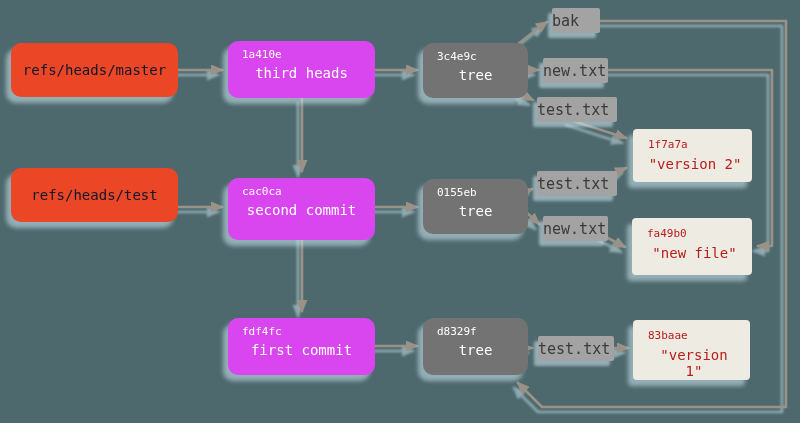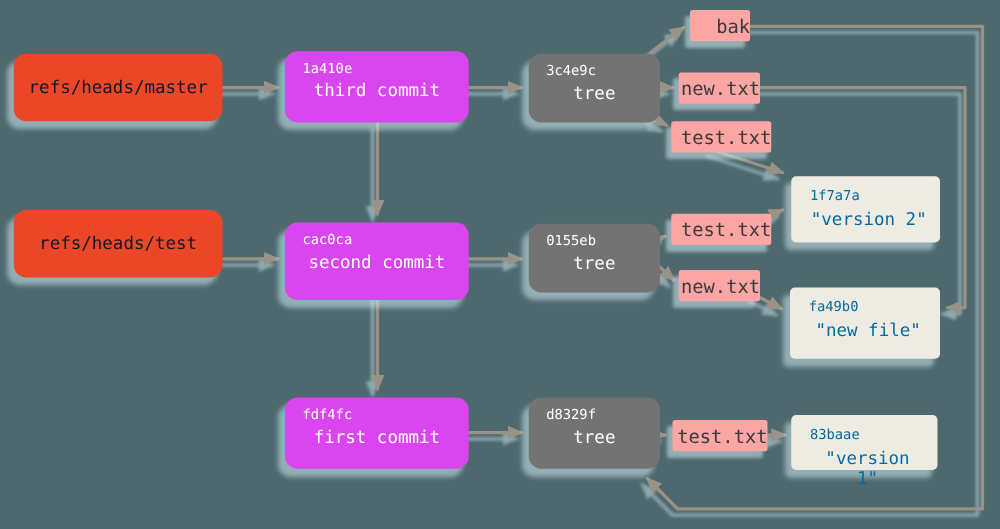--- a/index.html
+++ b/index.html
@@ -17,29 +17,28 @@
   }
   .obj{
     color:#fff;border-radius:10px;padding:7px 0 0 14px;
     box-shadow:-5px 6px 4px rgba(205,232,243,.55);
   }
   .commit{background:#d946ef;}
   .tree{background:#737373;}
   .obj .hash{display:block;font-size:11px;line-height:13px;}
   .obj .lbl{display:block;font-size:14px;text-align:center;margin:4px 14px 0 0;}
   .blob{
-    background:#edebe2;color:#0369a1;border-radius:4px;padding:9px 0 0 15px;
+    background:#edebe2;color:#b91c1c;border-radius:4px;padding:9px 0 0 15px;
     box-shadow:-5px 6px 4px rgba(205,232,243,.55);
-    margin-top:12px;
   }
   .blob .hash{display:block;font-size:11px;line-height:13px;}
   .blob .lbl{display:block;font-size:14px;margin:5px 10px 0 0;text-align:center;}
   .flabel{
-    background:#fca5a5;color:#3a3a3a;border-radius:2px;
-    display:flex;align-items:center;justify-content:flex-end;
+    background:#a3a3a3;color:#3a3a3a;border-radius:2px;
+    display:flex;align-items:center;justify-content:flex-start;
     font-size:15px;box-shadow:-4px 5px 3px rgba(205,232,243,.55);
   }
 </style>
 </head>
 <body>
 
 <div class="stage">
 
   <svg width="800" height="423" viewBox="0 0 800 423">
     <defs>
@@ -75,21 +74,21 @@
 
   <div class="node ref" style="left:11px;top:43px;width:167px;height:54px">
     <span>refs/heads/master</span>
   </div>
   <div class="node ref" style="left:11px;top:168px;width:167px;height:54px">
     <span>refs/heads/test</span>
   </div>
 
   <div class="node obj commit" style="left:228px;top:41px;width:147px;height:57px">
     <span class="hash">1a410e</span>
-    <span class="lbl">third commit</span>
+    <span class="lbl">third heads</span>
   </div>
   <div class="node obj commit" style="left:228px;top:178px;width:147px;height:62px">
     <span class="hash">cac0ca</span>
     <span class="lbl">second commit</span>
   </div>
   <div class="node obj commit" style="left:228px;top:318px;width:147px;height:57px">
     <span class="hash">fdf4fc</span>
     <span class="lbl">first commit</span>
   </div>
 
@@ -107,21 +106,21 @@
   </div>
 
   <div class="node blob" style="left:633px;top:129px;width:119px;height:53px">
     <span class="hash">1f7a7a</span>
     <span class="lbl">"version 2"</span>
   </div>
   <div class="node blob" style="left:632px;top:218px;width:120px;height:57px">
     <span class="hash">fa49b0</span>
     <span class="lbl">"new file"</span>
   </div>
-  <div class="node blob" style="left:633px;top:320px;width:117px;height:44px">
+  <div class="node blob" style="left:633px;top:320px;width:117px;height:60px">
     <span class="hash">83baae</span>
     <span class="lbl">"version 1"</span>
   </div>
 
   <div class="node flabel" style="left:552px;top:8px;width:48px;height:25px">
     <span>bak</span>
   </div>
   <div class="node flabel" style="left:543px;top:58px;width:65px;height:25px">
     <span>new.txt</span>
   </div>

